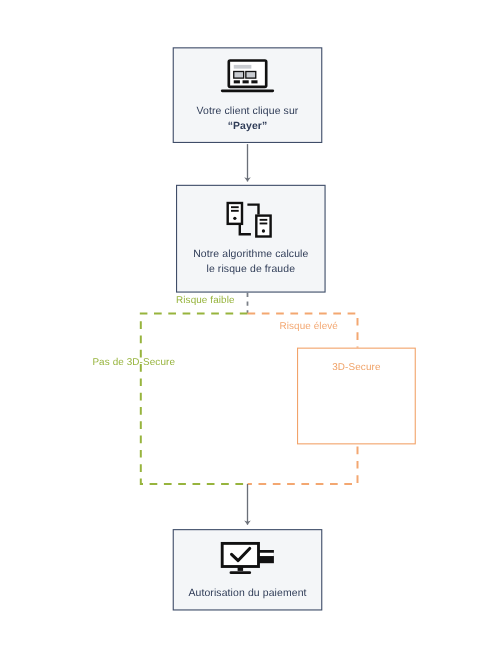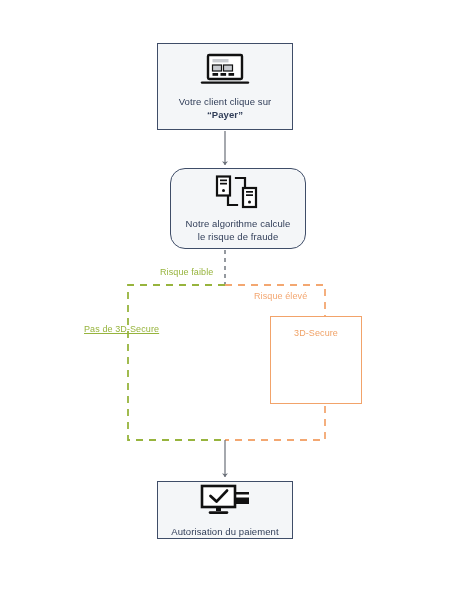--- a/index.html
+++ b/index.html
@@ -37,34 +37,34 @@
     color: #2f3c57;
     font-size: 9.5px;
     line-height: 13px;
     text-align: center;
     white-space: pre-line;
     letter-spacing: 0.1px;
   }
   .node-label b { font-weight: bold; }
 
   #node-pay      { left: 157px; top: 43px;  width: 136px; height: 87px; }
-  #node-algo     { left: 170px; top: 168px; width: 136px; height: 81px; border-radius: 15px; }
-  #node-auth     { left: 157px; top: 481px; width: 136px; height: 58px; }
+  #node-algo     { left: 160px; top: 168px; width: 136px; height: 98px; }
+  #node-auth     { left: 157px; top: 481px; width: 136px; height: 74px; }
 
   .node-icon {
     margin-bottom: 8px;
     line-height: 0;
   }
 
   
   #node-3ds {
     position: absolute;
     box-sizing: border-box;
     left: 270px; top: 316px;
-    width: 92px; height: 88px;
+    width: 108px; height: 88px;
     background: #ffffff;
     border: 1px solid #f2a36a;
     display: flex;
     flex-direction: column;
     align-items: center;
     padding-top: 11px;
   }
   #node-3ds .secure-title {
     color: #f0a267;
     font-size: 9px;
@@ -74,21 +74,21 @@
 
   
   .edge-label {
     position: absolute;
     font-size: 9px;
     white-space: nowrap;
     letter-spacing: 0.1px;
   }
   #label-low  { left: 141px; top: 267px; color: #97b43d; margin-left: 19px; }
   #label-high { left: 254px; top: 267px; color: #f3a771; margin-top: 24px; }
-  #label-no3ds{ left:  84px; top: 324px; color: #97b43d; text-decoration: underline; }
+  #label-no3ds{ left:  84px; top: 324px; color: #97b43d; }
 
   svg text { font-family: "Liberation Sans", sans-serif; }
 </style>
 </head>
 <body>
 
 <svg id="flow-canvas" viewBox="0 0 450 600">
   <defs>
     <marker id="arrowGray" markerWidth="8" markerHeight="8" refX="4.2" refY="3.4" orient="auto" markerUnits="userSpaceOnUse">
       <path d="M0.4,0.4 L4.2,3.4 L0.4,6.4 L1.5,3.4 Z" fill="#6a6f78"></path>

